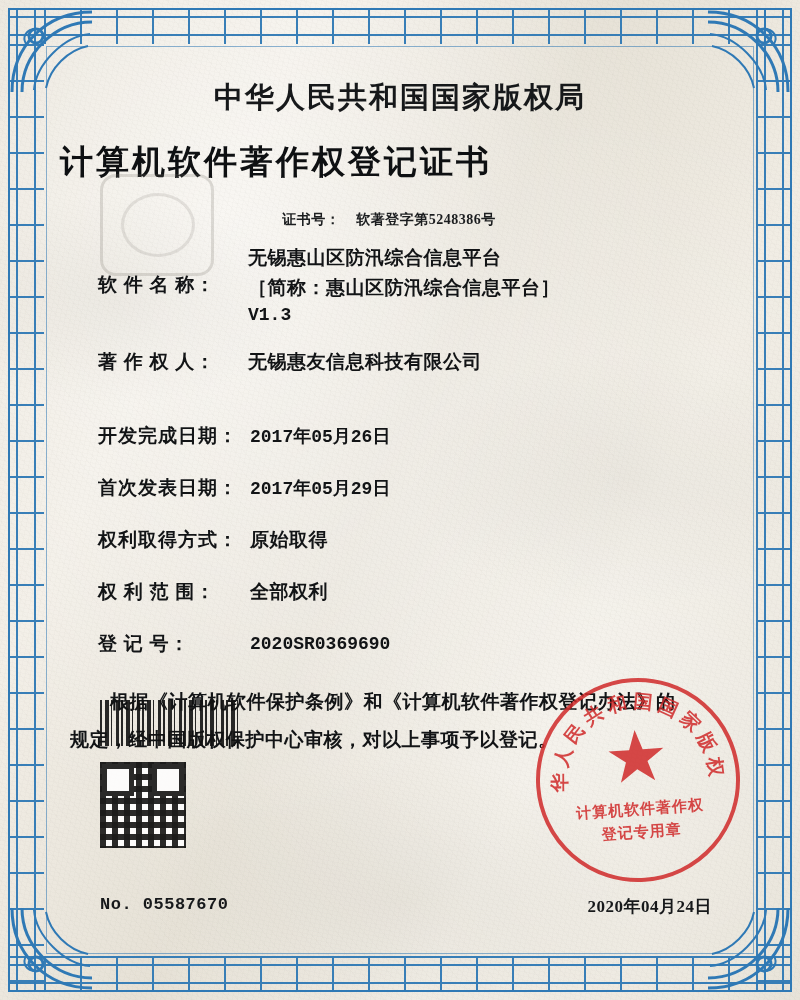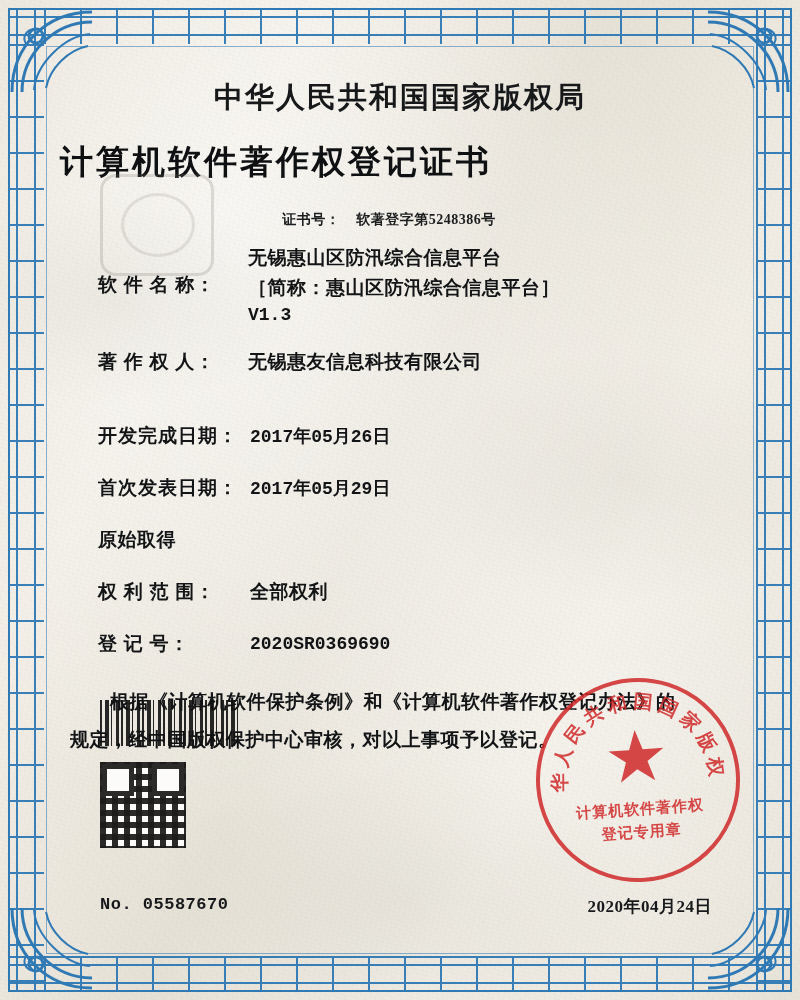--- a/index.html
+++ b/index.html
@@ -382,20 +382,21 @@
     <div class="dates-block">
       <div class="field-row">
         <div class="field-label tight">开发完成日期：</div>
         <div class="field-value mono">2017年05月26日</div>
       </div>
       <div class="field-row">
         <div class="field-label tight">首次发表日期：</div>
         <div class="field-value mono">2017年05月29日</div>
       </div>
       <div class="field-row">
+        <div class="field-label tight">权利取得方式：</div>
         <div class="field-value">原始取得</div>
       </div>
       <div class="field-row">
         <div class="field-label tight">权 利 范 围：</div>
         <div class="field-value">全部权利</div>
       </div>
       <div class="field-row">
         <div class="field-label tight">登 记 号：</div>
         <div class="field-value mono">2020SR0369690</div>
       </div>

